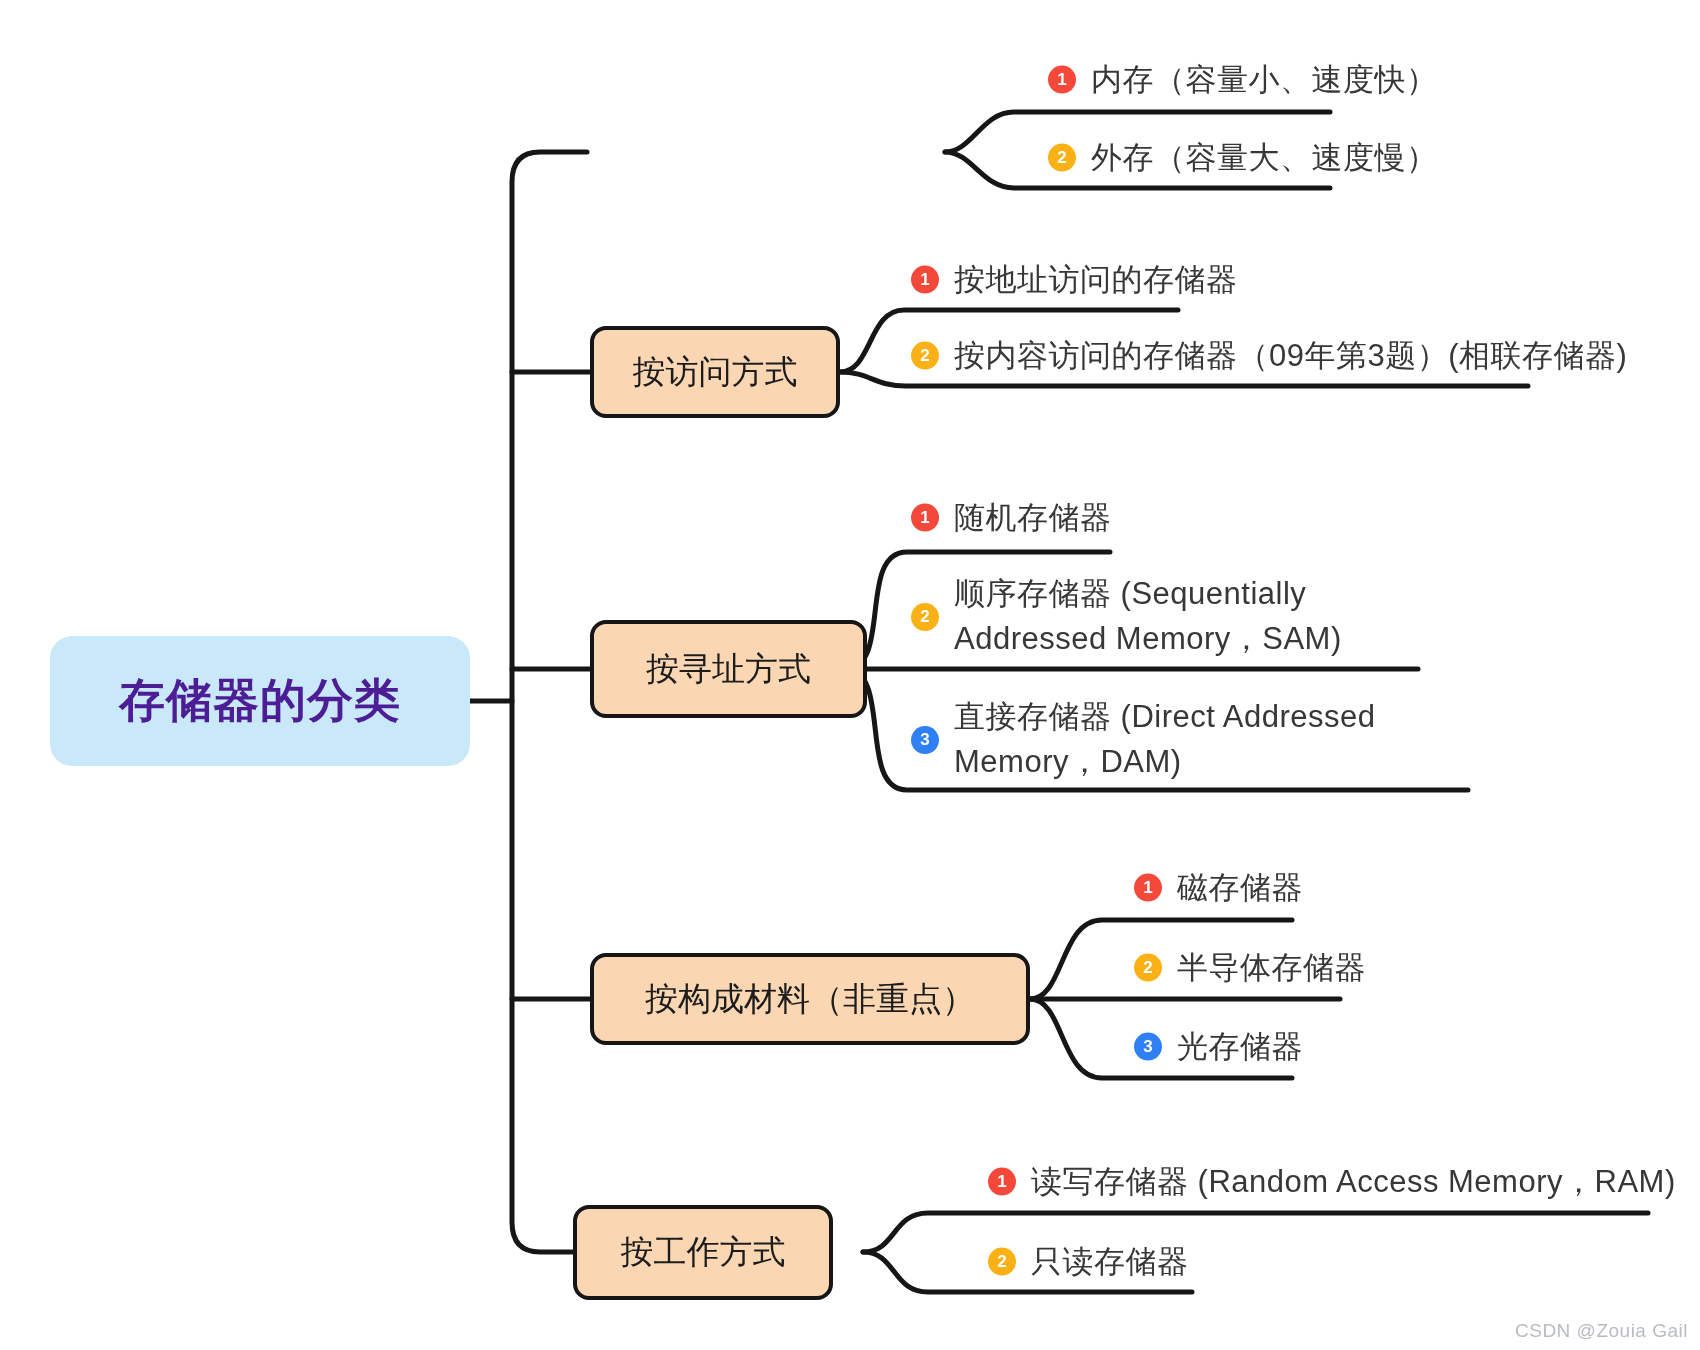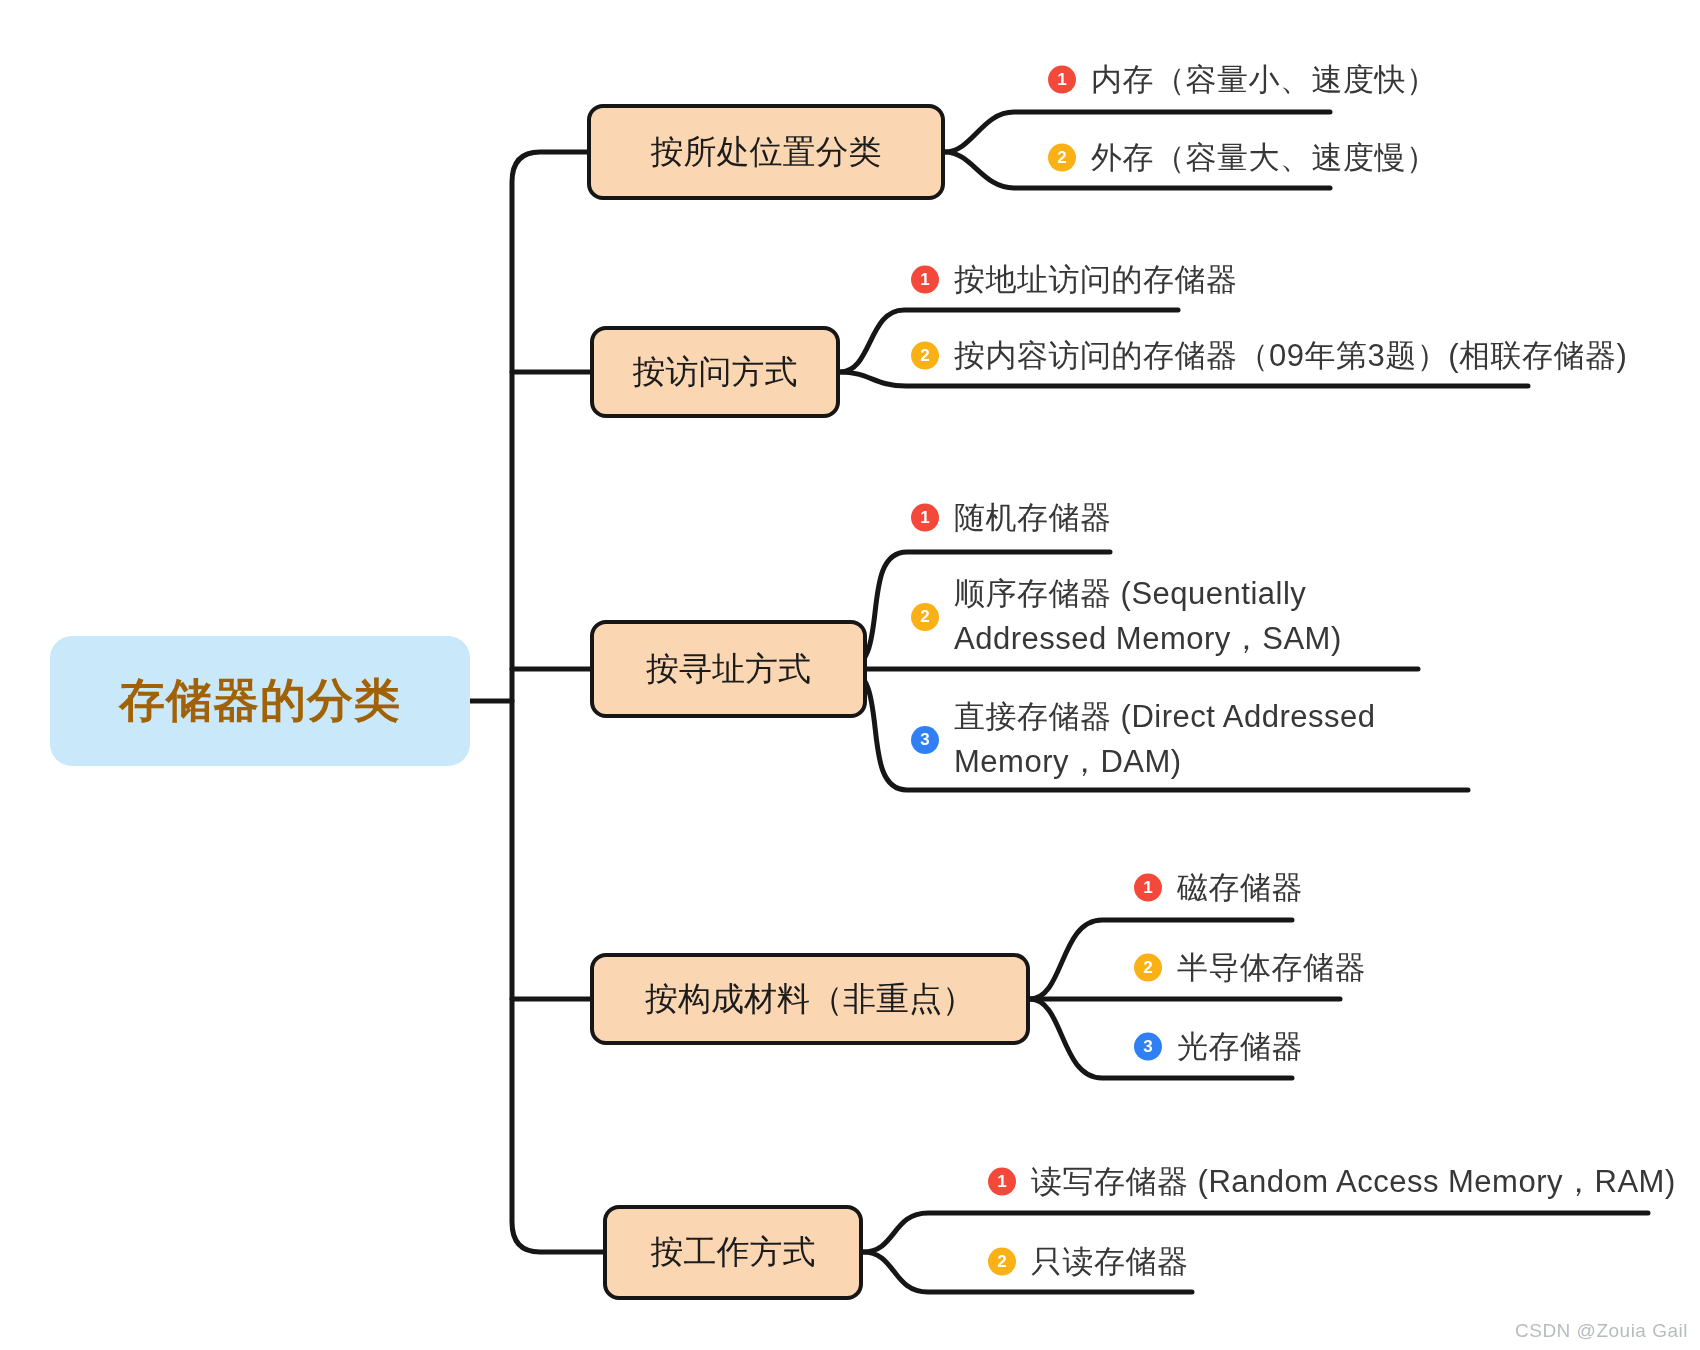--- a/index.html
+++ b/index.html
@@ -9,21 +9,21 @@
   }
   svg.wires{position:absolute;left:0;top:0;width:1700px;height:1350px;}
   svg.wires path{fill:none;stroke:#161616;stroke-width:5;stroke-linecap:round;}
 
   .topic{
     position:absolute;display:flex;align-items:center;justify-content:center;
     box-sizing:border-box;border-radius:16px;color:#1c1c1c;white-space:nowrap;
   }
   .root-topic{
     background:#c9e8fa;border-radius:22px;
-    font-size:46px;font-weight:800;letter-spacing:1px;color:#a16207;
+    font-size:46px;font-weight:800;letter-spacing:1px;color:#4c1d95;
   }
   .branch-topic{
     background:#fad7b2;border:4px solid #161616;
     font-size:33px;font-weight:400;
   }
 
   .child{
     position:absolute;display:flex;align-items:center;gap:15px;
     transform:translateY(-50%);
   }
@@ -75,33 +75,30 @@
     <path d="M 1030 999 C 1064 999 1060 1078 1102 1078 H 1292"></path>
 
     <path d="M 863 1252 C 896 1252 892 1213 928 1213 H 1648"></path>
     <path d="M 863 1252 C 896 1252 892 1292 928 1292 H 1192"></path>
   </svg>
 
   <div class="topic root-topic" style="left:50px;top:636px;width:420px;height:130px;">
     <span>存储器的分类</span>
   </div>
 
-  <div class="topic branch-topic" style="left:587px;top:104px;width:358px;height:96px;">
-    <span>按所处位置分类</span>
-  </div>
   <div class="topic branch-topic" style="left:590px;top:326px;width:250px;height:92px;">
     <span>按访问方式</span>
   </div>
   <div class="topic branch-topic" style="left:590px;top:620px;width:277px;height:98px;">
     <span>按寻址方式</span>
   </div>
   <div class="topic branch-topic" style="left:590px;top:953px;width:440px;height:92px;">
     <span>按构成材料（非重点）</span>
   </div>
-  <div class="topic branch-topic" style="left:603px;top:1205px;width:260px;height:95px;">
+  <div class="topic branch-topic" style="left:573px;top:1205px;width:260px;height:95px;">
     <span>按工作方式</span>
   </div>
 
   <div class="child" style="left:1048px;top:80px;">
     <span class="badge red">1</span>
     <span class="txt">内存（容量小、速度快）</span>
   </div>
   <div class="child" style="left:1048px;top:158px;">
     <span class="badge yellow">2</span>
     <span class="txt">外存（容量大、速度慢）</span>

